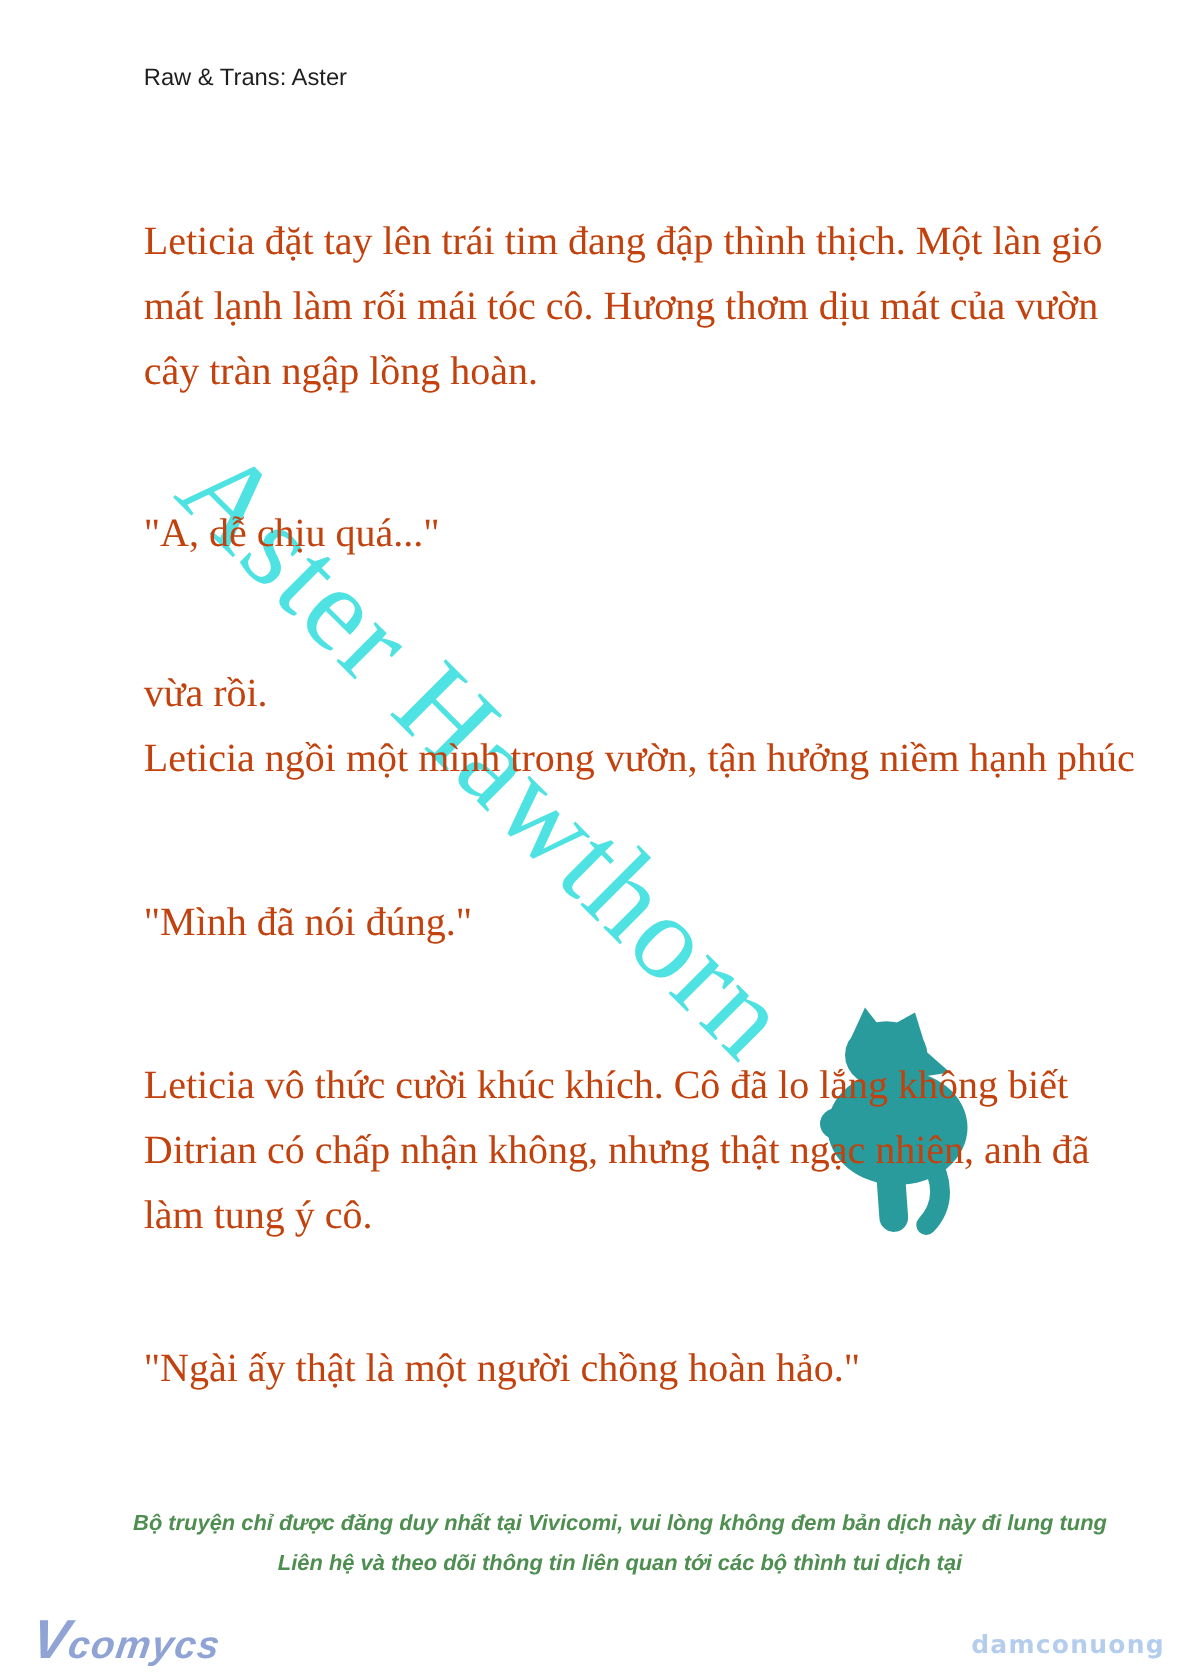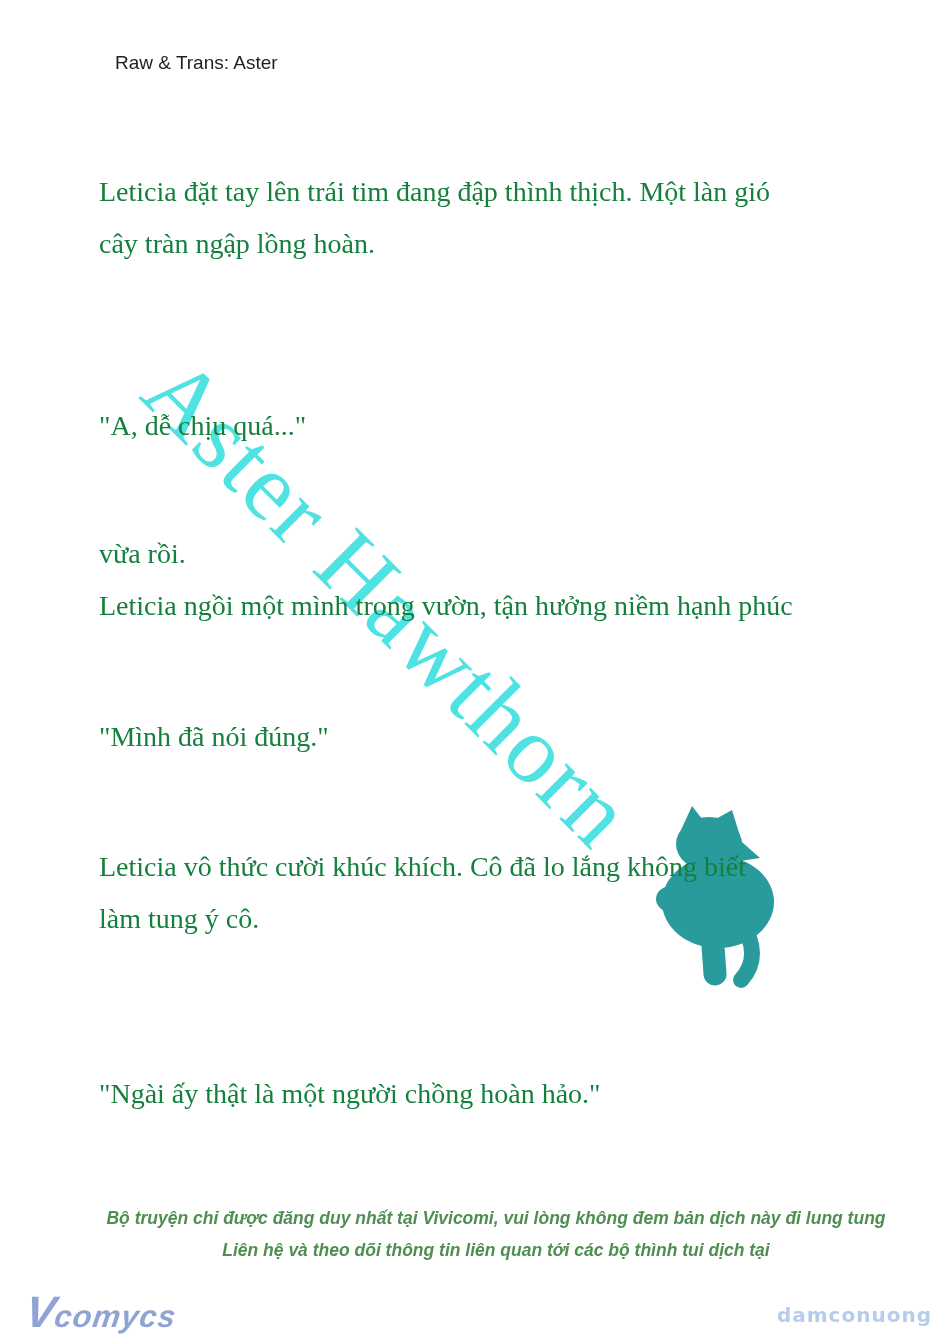--- a/index.html
+++ b/index.html
@@ -28,22 +28,22 @@
     font-family: "Liberation Serif", serif;
     font-size: 96px;
     color: var(--wm-color, #4ee2e2);
     white-space: nowrap;
     z-index: 1;
     letter-spacing: 2px;
   }
 
   
   .para {
-    position: absolute; left: 99px; width: 740px;
-    font-size: 28px; line-height: 52px; color: #15803d;
+    position: absolute; left: 115px; width: 740px;
+    font-size: 32px; line-height: 52px; color: #c2410c;
     z-index: 2;
   }
   .para .line { display: block; white-space: nowrap; }
   .p1 { top: 166px; }
   .p2 { top: 400px; }
   .p3 { top: 528px; }
   .p4 { top: 711px; }
   .p5 { top: 841px; }
   .p6 { top: 1068px; }
 
@@ -115,38 +115,40 @@
       <ellipse cx="17" cy="95" rx="15" ry="13"></ellipse>
 
       <path d="M58,128 L61,170" stroke="#2a9b9d" stroke-width="23" stroke-linecap="round" fill="none"></path>
 
       <path d="M88,120 C101,140 102,160 87,176" stroke="#2a9b9d" stroke-width="16" stroke-linecap="round" fill="none"></path>
     </g>
   </svg>
 
   <div class="para p1">
     <span class="line">Leticia đặt tay lên trái tim đang đập thình thịch. Một làn gió</span>
+    <span class="line">mát lạnh làm rối mái tóc cô. Hương thơm dịu mát của vườn</span>
     <span class="line">cây tràn ngập lồng hoàn.</span>
   </div>
 
   <div class="para p2">
     <span class="line">"A, dễ chịu quá..."</span>
   </div>
 
   <div class="para p3">
     <span class="line">vừa rồi.</span>
     <span class="line">Leticia ngồi một mình trong vườn, tận hưởng niềm hạnh phúc</span>
   </div>
 
   <div class="para p4">
     <span class="line">"Mình đã nói đúng."</span>
   </div>
 
   <div class="para p5">
     <span class="line">Leticia vô thức cười khúc khích. Cô đã lo lắng không biết</span>
+    <span class="line">Ditrian có chấp nhận không, nhưng thật ngạc nhiên, anh đã</span>
     <span class="line">làm tung ý cô.</span>
   </div>
 
   <div class="para p6">
     <span class="line">"Ngài ấy thật là một người chồng hoàn hảo."</span>
   </div>
 
   <div class="footer-notice">
     <span class="line">Bộ truyện chỉ được đăng duy nhất tại Vivicomi, vui lòng không đem bản dịch này đi lung tung</span>
     <span class="line">Liên hệ và theo dõi thông tin liên quan tới các bộ thình tui dịch tại</span>

